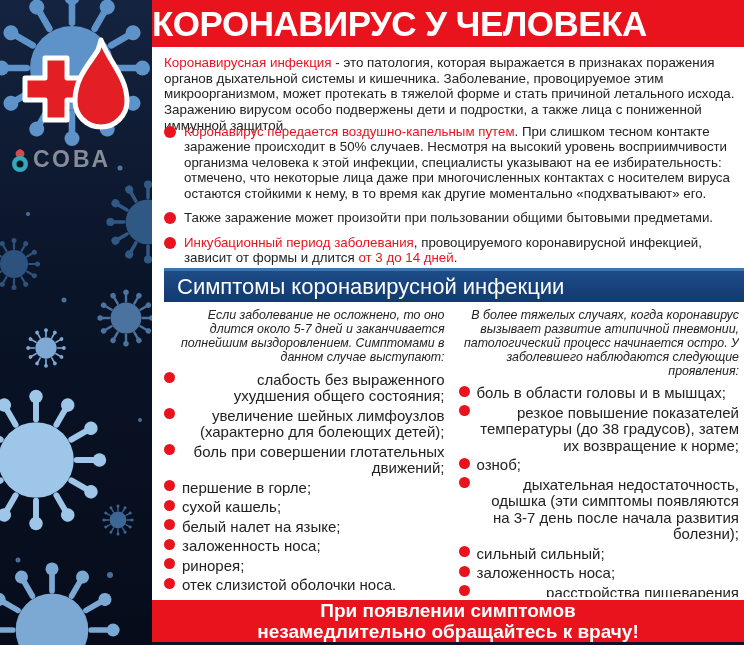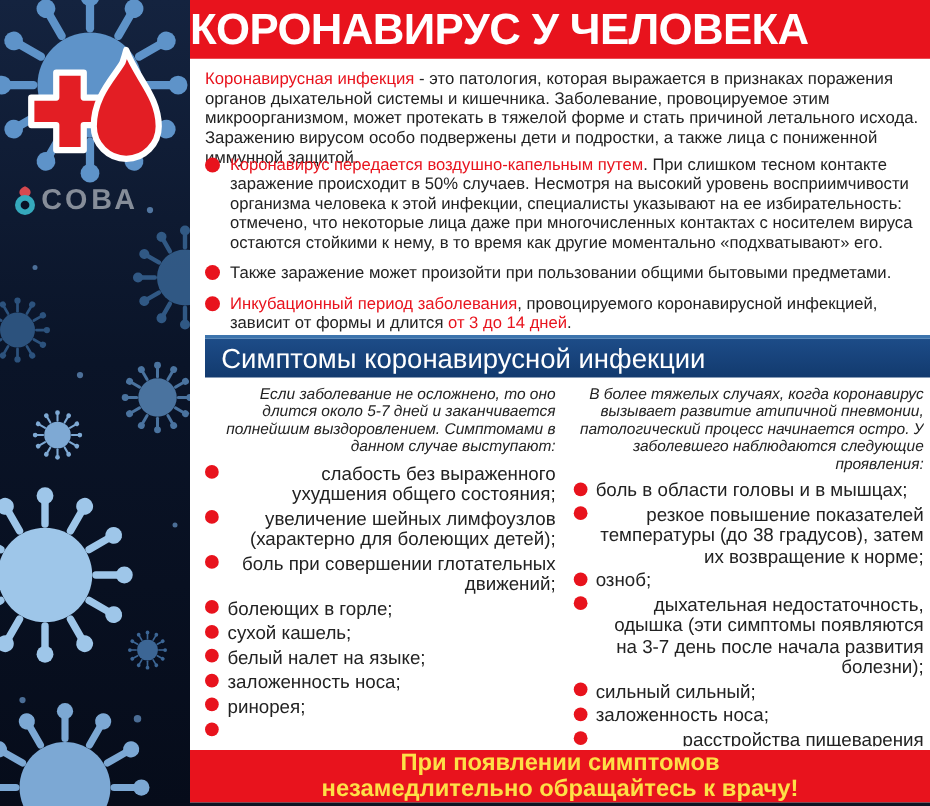--- a/index.html
+++ b/index.html
@@ -80,21 +80,21 @@
   }
   ul.symptoms { list-style: none; margin: 0; padding: 0; }
   ul.symptoms li {
     display: flex; gap: 7px;
     font-size: 15px; line-height: 1.1;
     margin-bottom: 3px;
   }
   ul.symptoms .dot { width: 11px; height: 11px; margin-top: 0.5px; }
   .footer-banner {
     position: absolute; top: 600px; left: 0; right: 0; height: 42px;
-    background: #e8131d; color: #fde047;
+    background: #e8131d; color: #ffffff;
     font-weight: bold; font-size: 19px; line-height: 1.12;
     display: flex; flex-direction: column;
     align-items: center; justify-content: center;
     text-align: center;
   }
   .bottom-strip {
     position: absolute; top: 642px; left: 0; right: 0; height: 3px;
     background: #0d1322;
   }
 </style>
@@ -224,40 +224,41 @@
             <li>
               <span class="dot"></span>
               <span>увеличение шейных лимфоузлов (характерно для болеющих детей);</span>
             </li>
             <li>
               <span class="dot"></span>
               <span>боль при совершении глотательных движений;</span>
             </li>
             <li>
               <span class="dot"></span>
-              <span>болеющих в горле;</span>
+              <span>першение в горле;</span>
             </li>
             <li>
               <span class="dot"></span>
               <span>сухой кашель;</span>
             </li>
             <li>
               <span class="dot"></span>
               <span>белый налет на языке;</span>
             </li>
             <li>
               <span class="dot"></span>
               <span>заложенность носа;</span>
             </li>
             <li>
               <span class="dot"></span>
               <span>ринорея;</span>
             </li>
             <li>
               <span class="dot"></span>
+              <span>отек слизистой оболочки носа.</span>
             </li>
           </ul>
       </div>
 
       <div class="col">
         <p class="col-intro">В более тяжелых случаях, когда коронавирус вызывает развитие атипичной пневмонии, патологический процесс начинается остро. У заболевшего наблюдаются следующие проявления:</p>
         <ul class="symptoms">
             <li>
               <span class="dot"></span>
               <span>боль в области головы и в мышцах;</span>

